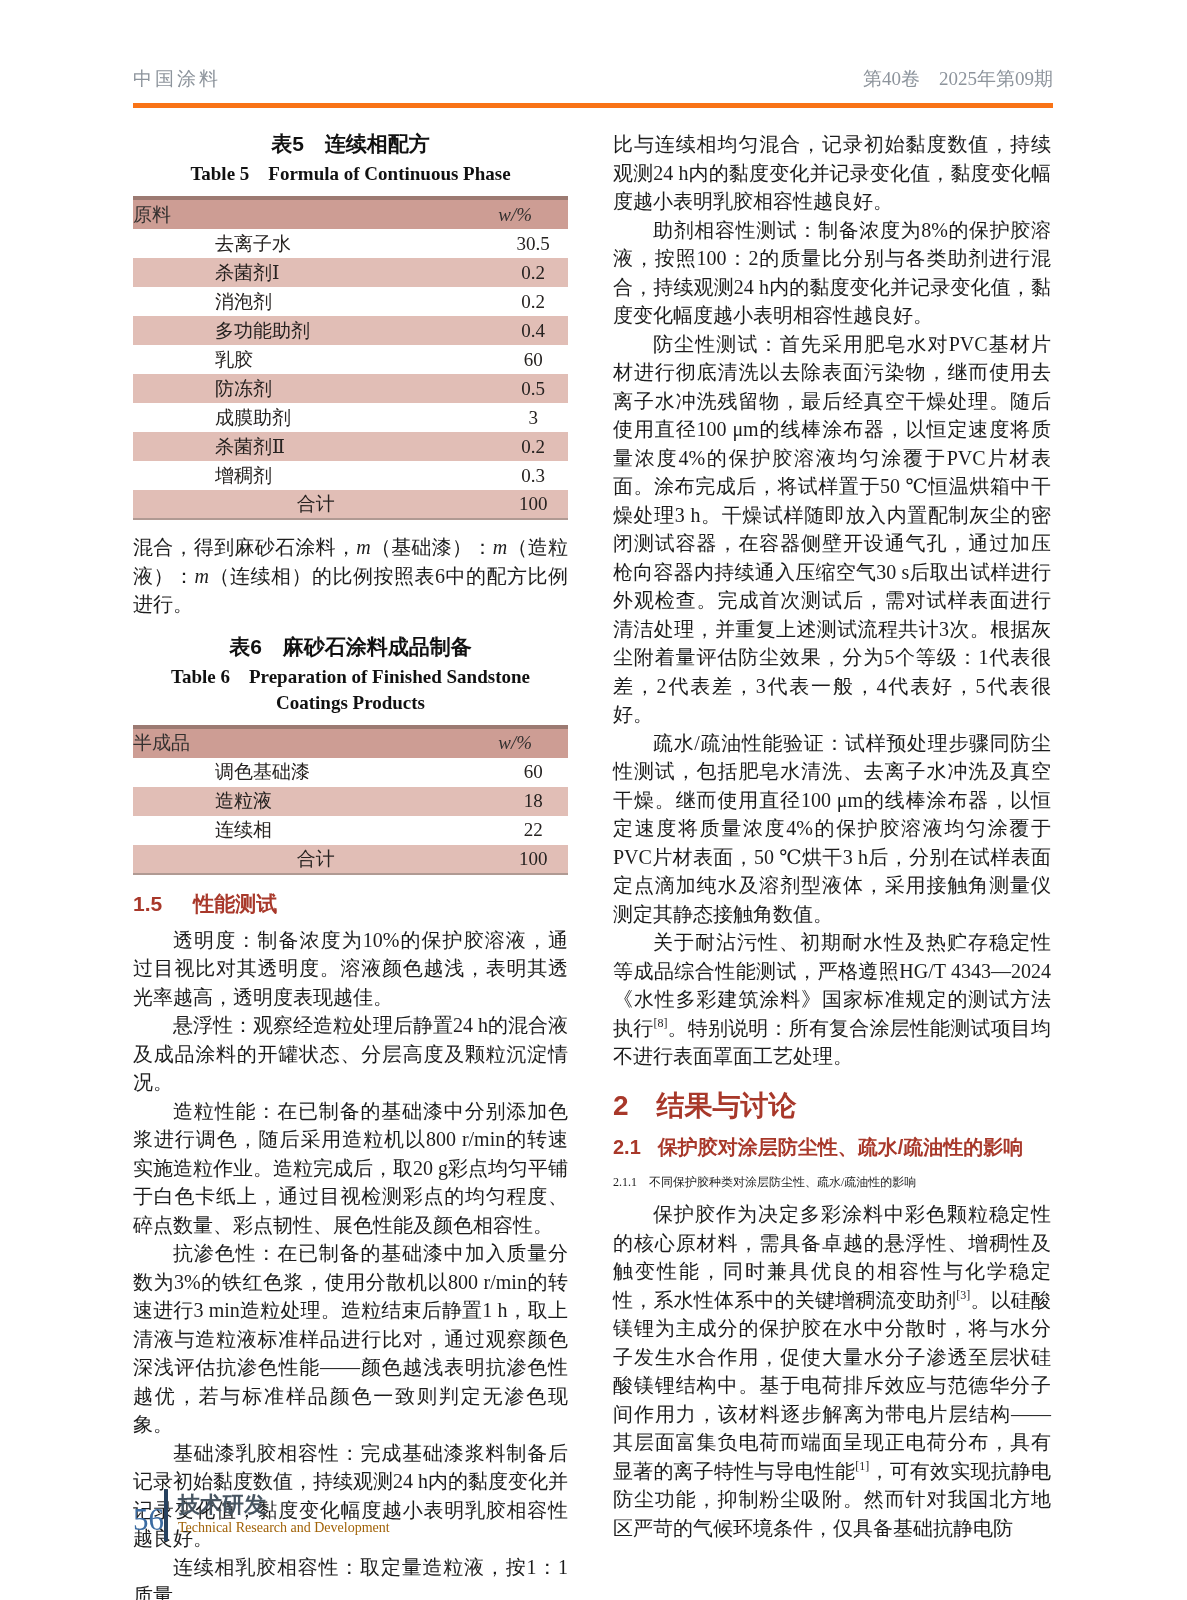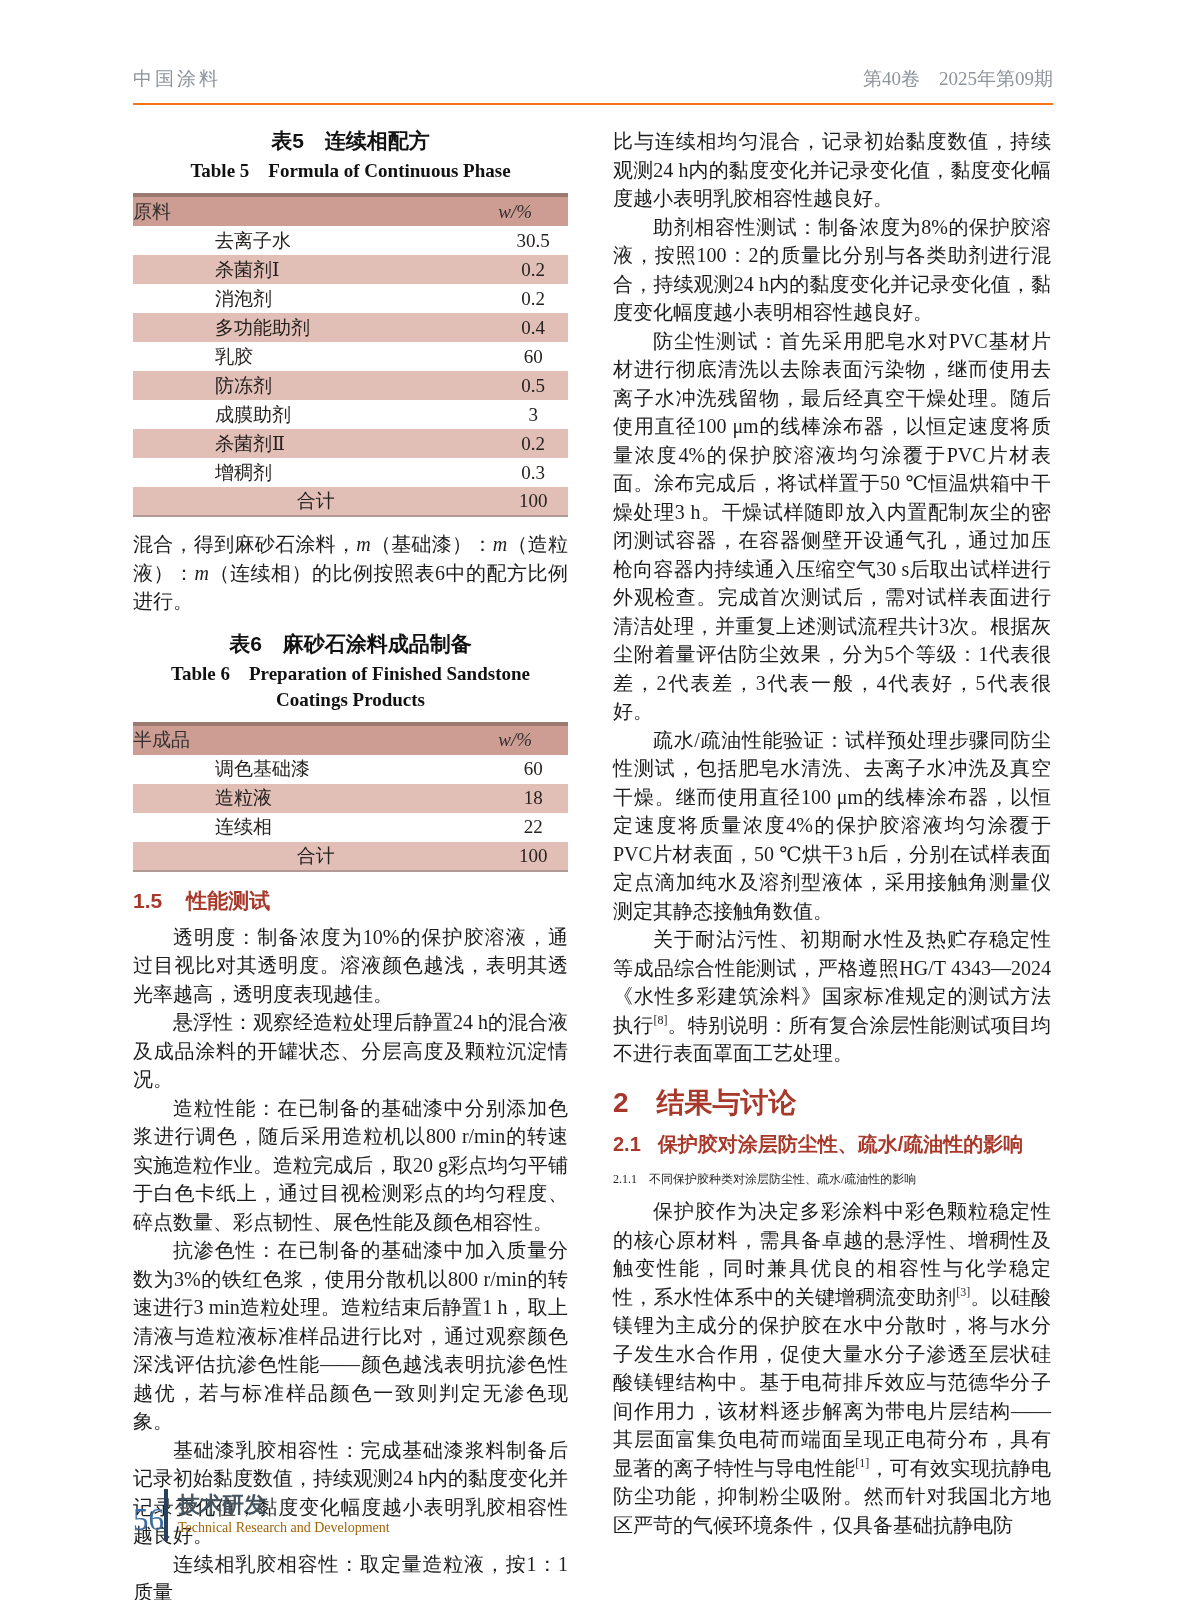--- a/index.html
+++ b/index.html
@@ -12,21 +12,21 @@
     color:#1c1c1c;
     overflow:hidden;
   }
   .inner { padding:66px 134px 0 133px; }
 
   
   .pagehead {
     display:flex; justify-content:space-between; align-items:flex-end;
     font-size:19px; color:#8d949c;
     padding-bottom:11px;
-    border-bottom:2px solid #f97316;
+    border-bottom:5px solid #f97316;
   }
   .pagehead .journal { letter-spacing:3px; }
 
   
   .columns { display:flex; gap:45px; margin-top:22px; }
   .col-left  { width:435px; flex:0 0 435px; }
   .col-right { width:438px; flex:0 0 438px; }
 
   p.body {
     font-size:20px; line-height:28.5px;
@@ -65,21 +65,21 @@
   .para-after-t5 { margin:13px 0 14px; }
   .t6-block { margin-top:14px; }
 
   
   .h15 {
     color:var(--accent_red,#a8382a);
     font-family:"Liberation Sans","DejaVu Sans",sans-serif;
     font-weight:bold; font-size:21px; line-height:30px;
     margin:14px 0 7px;
   }
-  .h15 .num { margin-right:24px; }
+  .h15 .num { margin-right:31px; }
   .h2main {
     color:var(--accent_red,#a8382a);
     font-family:"Liberation Sans","DejaVu Sans",sans-serif;
     font-weight:bold; font-size:28px; line-height:36px;
     margin:17px 0 9px;
   }
   .h2main .num { margin-right:28px; }
   .h21 {
     color:var(--accent_red,#a8382a);
     font-family:"Liberation Sans","DejaVu Sans",sans-serif;

